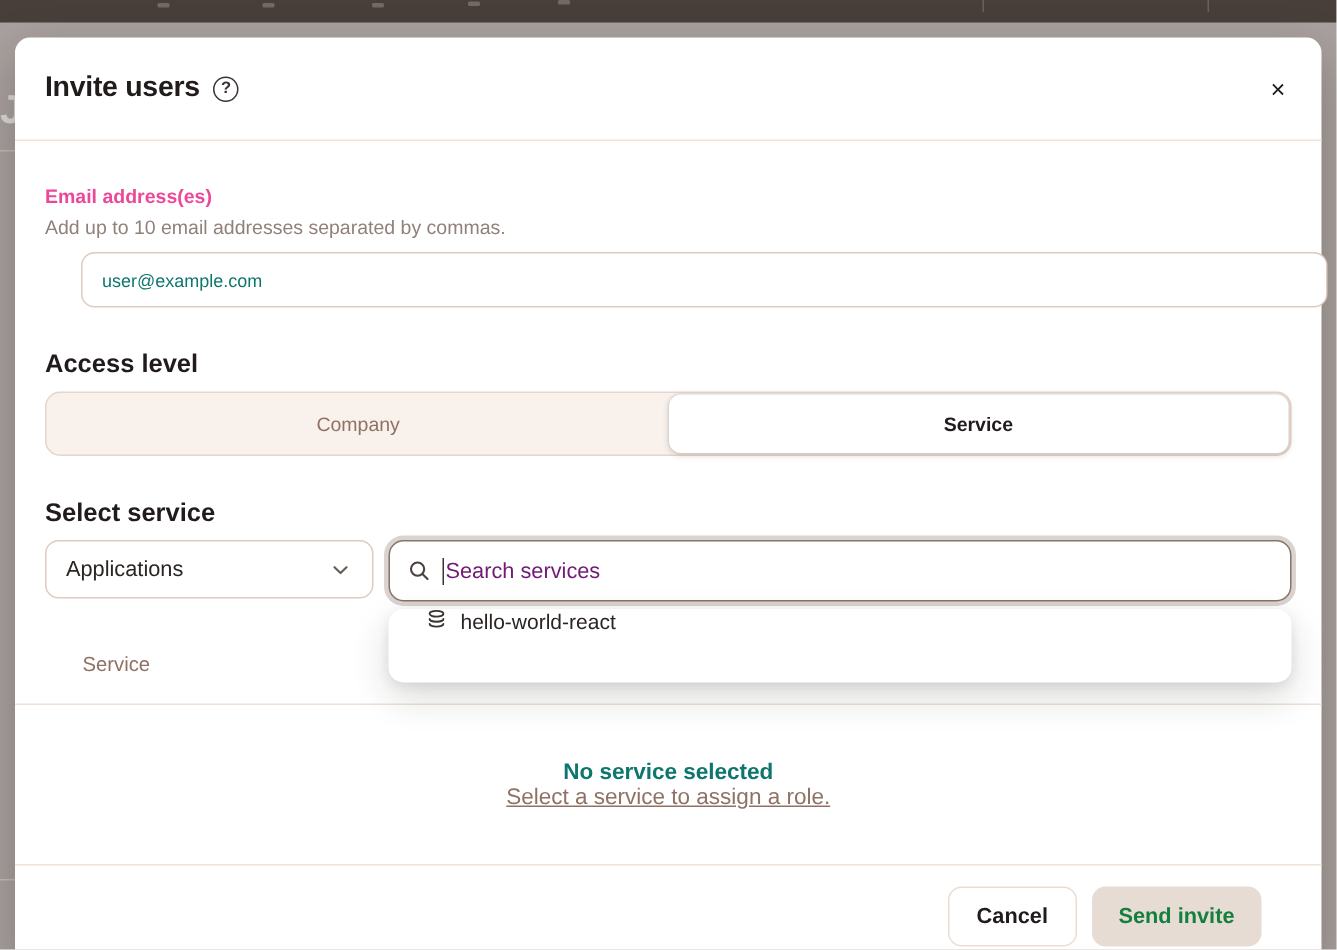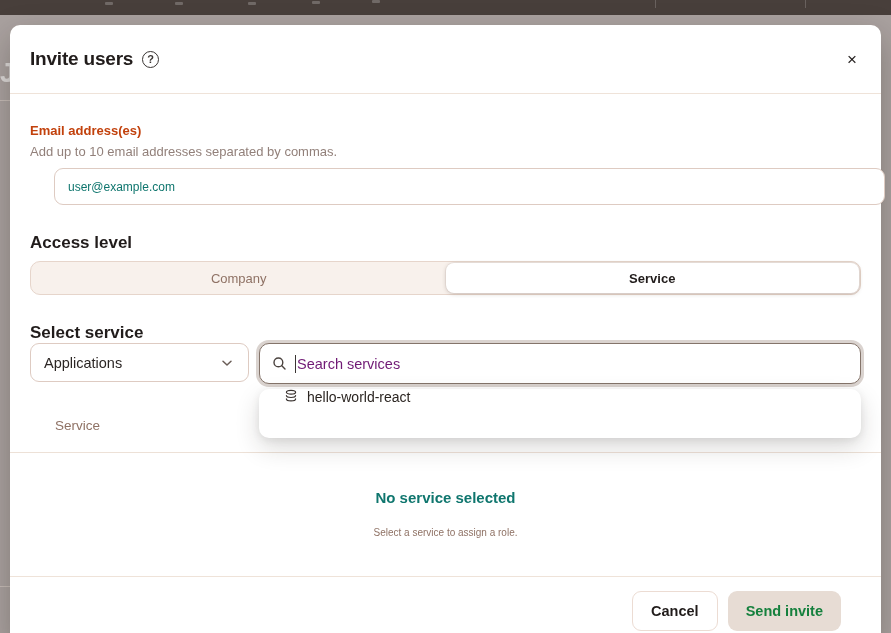--- a/index.html
+++ b/index.html
@@ -37,45 +37,45 @@
     font-size:11px; font-weight:700; color:#3a3533; cursor:pointer;
   }
   .close-btn {
     margin-left:auto; font-size:17px; color:#211c1b; cursor:pointer;
     line-height:1; padding:4px; background:none; border:none;
     font-family:"Liberation Sans", sans-serif;
   }
 
   .modal-body { flex:1; display:flex; flex-direction:column; padding:0 20px; }
 
-  .field-label-sm { margin-top:29px; font-size:13px; font-weight:700; color:#c2410c; }
+  .field-label-sm { margin-top:29px; font-size:13px; font-weight:700; color:#ec4899; }
   .field-hint { margin-top:6px; font-size:13px; color:#92807a; }
   .email-input {
     margin-top:9px; height:37px; width:100%;
     border:1px solid #decbc2; border-radius:9px;
     padding:0 13px; font-size:12px; color:#0f766e;
     font-family:"Liberation Sans", sans-serif; outline:none; background:#fff;margin-left:24px;
   }
 
   .field-label-lg { margin-top:28px; font-size:17px; font-weight:700; color:#211c1b; }
 
   .segmented {
-    margin-top:8px; height:34px; display:flex; align-items:stretch;
+    margin-top:8px; height:43px; display:flex; align-items:stretch;
     background:#f8f1ec; border:1px solid #e6d5cb; border-radius:10px; padding:1px;
   }
   .segment {
     flex:1; display:flex; align-items:center; justify-content:center;
     font-size:13px; font-weight:500; color:#8f7265; cursor:pointer; border-radius:8px;
   }
   .segment.selected {
     background:#ffffff; color:#211c1b; font-weight:600;
     box-shadow:0 1px 4px rgba(70,45,30,.22), 0 0 0 1px rgba(70,45,30,.05);
   }
 
-  .service-row { display:flex; gap:10px; position:relative; }
+  .service-row { margin-top:8px; display:flex; gap:10px; position:relative; }
   .filter-select {
     width:219px; flex:0 0 219px; height:39px;
     border:1px solid #decbc2; border-radius:9px; background:#fff;
     display:flex; align-items:center; padding:0 13px;
     font-size:14.5px; color:#2b2624; cursor:pointer;
   }
   .filter-select .chev { margin-left:auto; display:flex; }
   .search-wrap { flex:1; position:relative; }
   .search-box {
     height:41px; border:1.5px solid #84746a; border-radius:10px; background:#fff;
@@ -97,21 +97,21 @@
     padding-left:25px; cursor:pointer; border-radius:10px;
     font-size:14px; color:#2b2521;
   }
   .result-item .licon { display:flex; margin-right:9px; }
 
   .col-header { margin-top:34px; padding-left:25px; font-size:13.5px; color:#8f7265; }
   .full-divider { margin:19px -20px 0; height:1px; background:#ede1d7; }
 
   .empty-state { text-align:center; }
   .empty-title { margin-top:36px; font-size:15px; font-weight:700; color:#0f766e; }
-  .empty-sub { margin-top:21px; font-size:10px; color:#8f7265; }
+  .empty-sub { font-size:15px; color:#8f7265;text-decoration:underline; }
 
   .modal-footer { margin-top:auto; }
   .footer-divider { height:1px; background:#efe3d9; }
   .footer-actions {
     display:flex; justify-content:flex-end; gap:10px;
     padding:14px 20px 11px;
   }
   .btn {
     height:40px; border-radius:9px; padding:0 18px;
     font-size:14.5px; font-weight:600; cursor:pointer;

